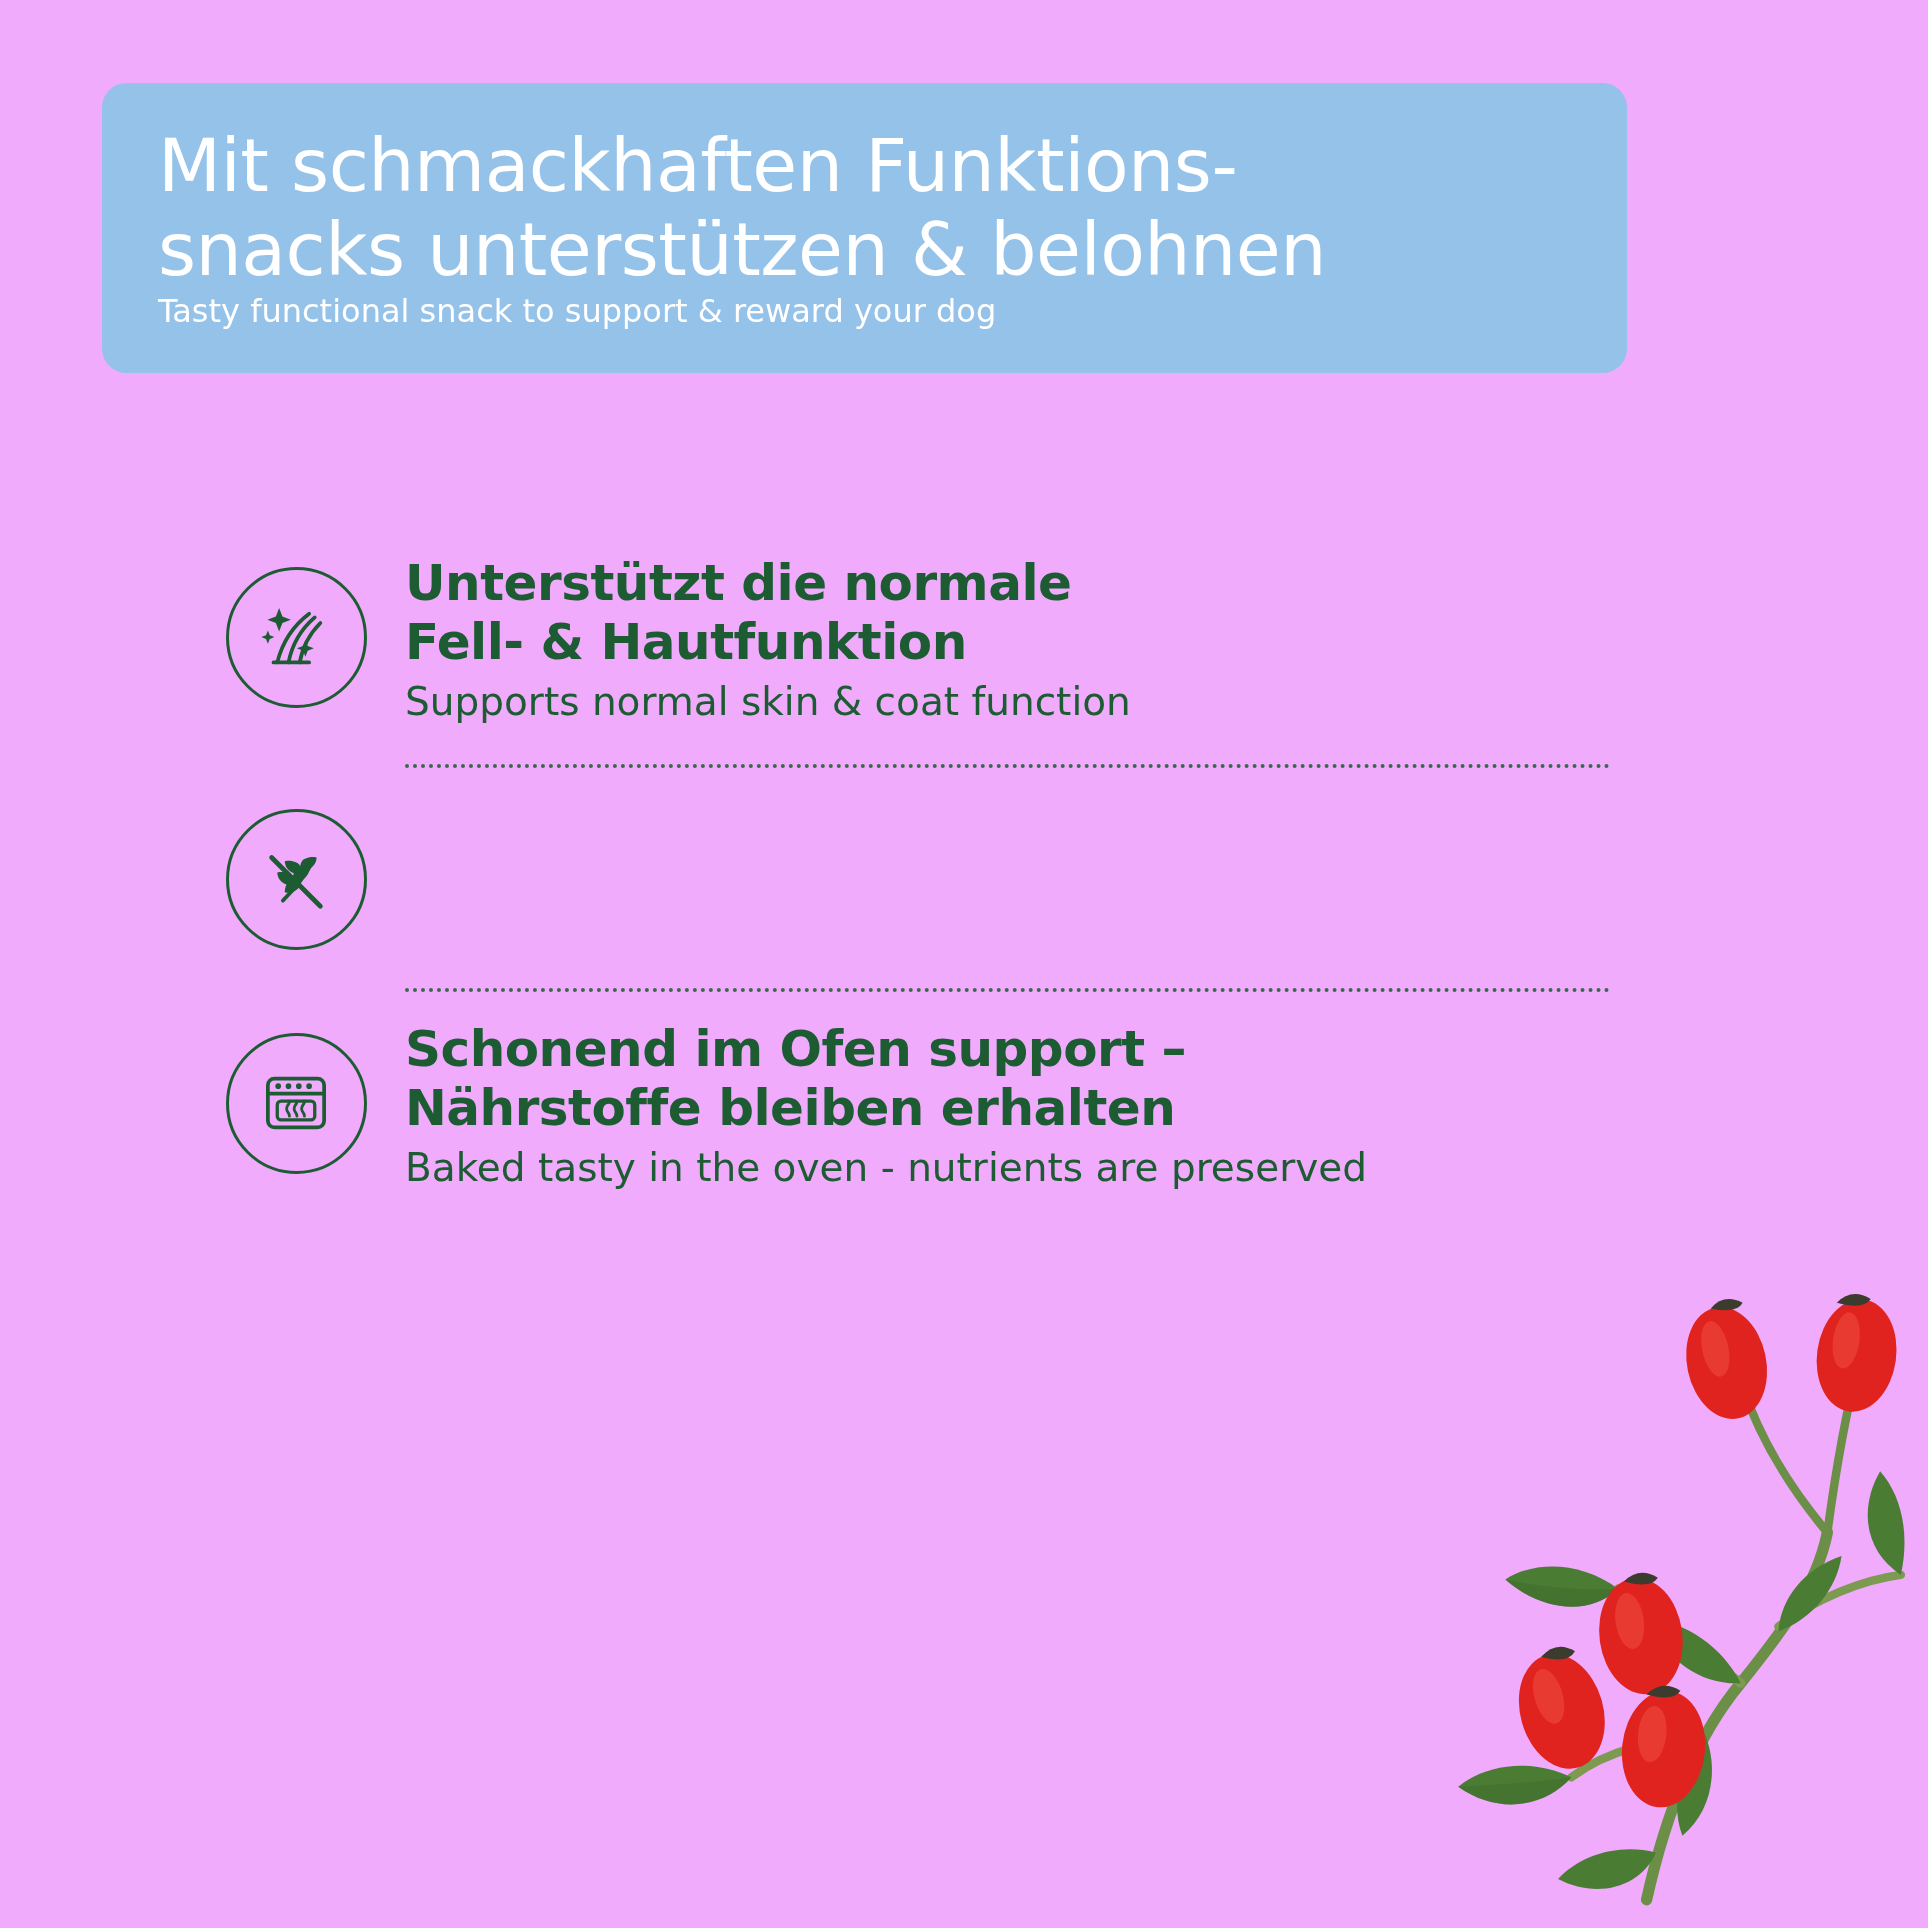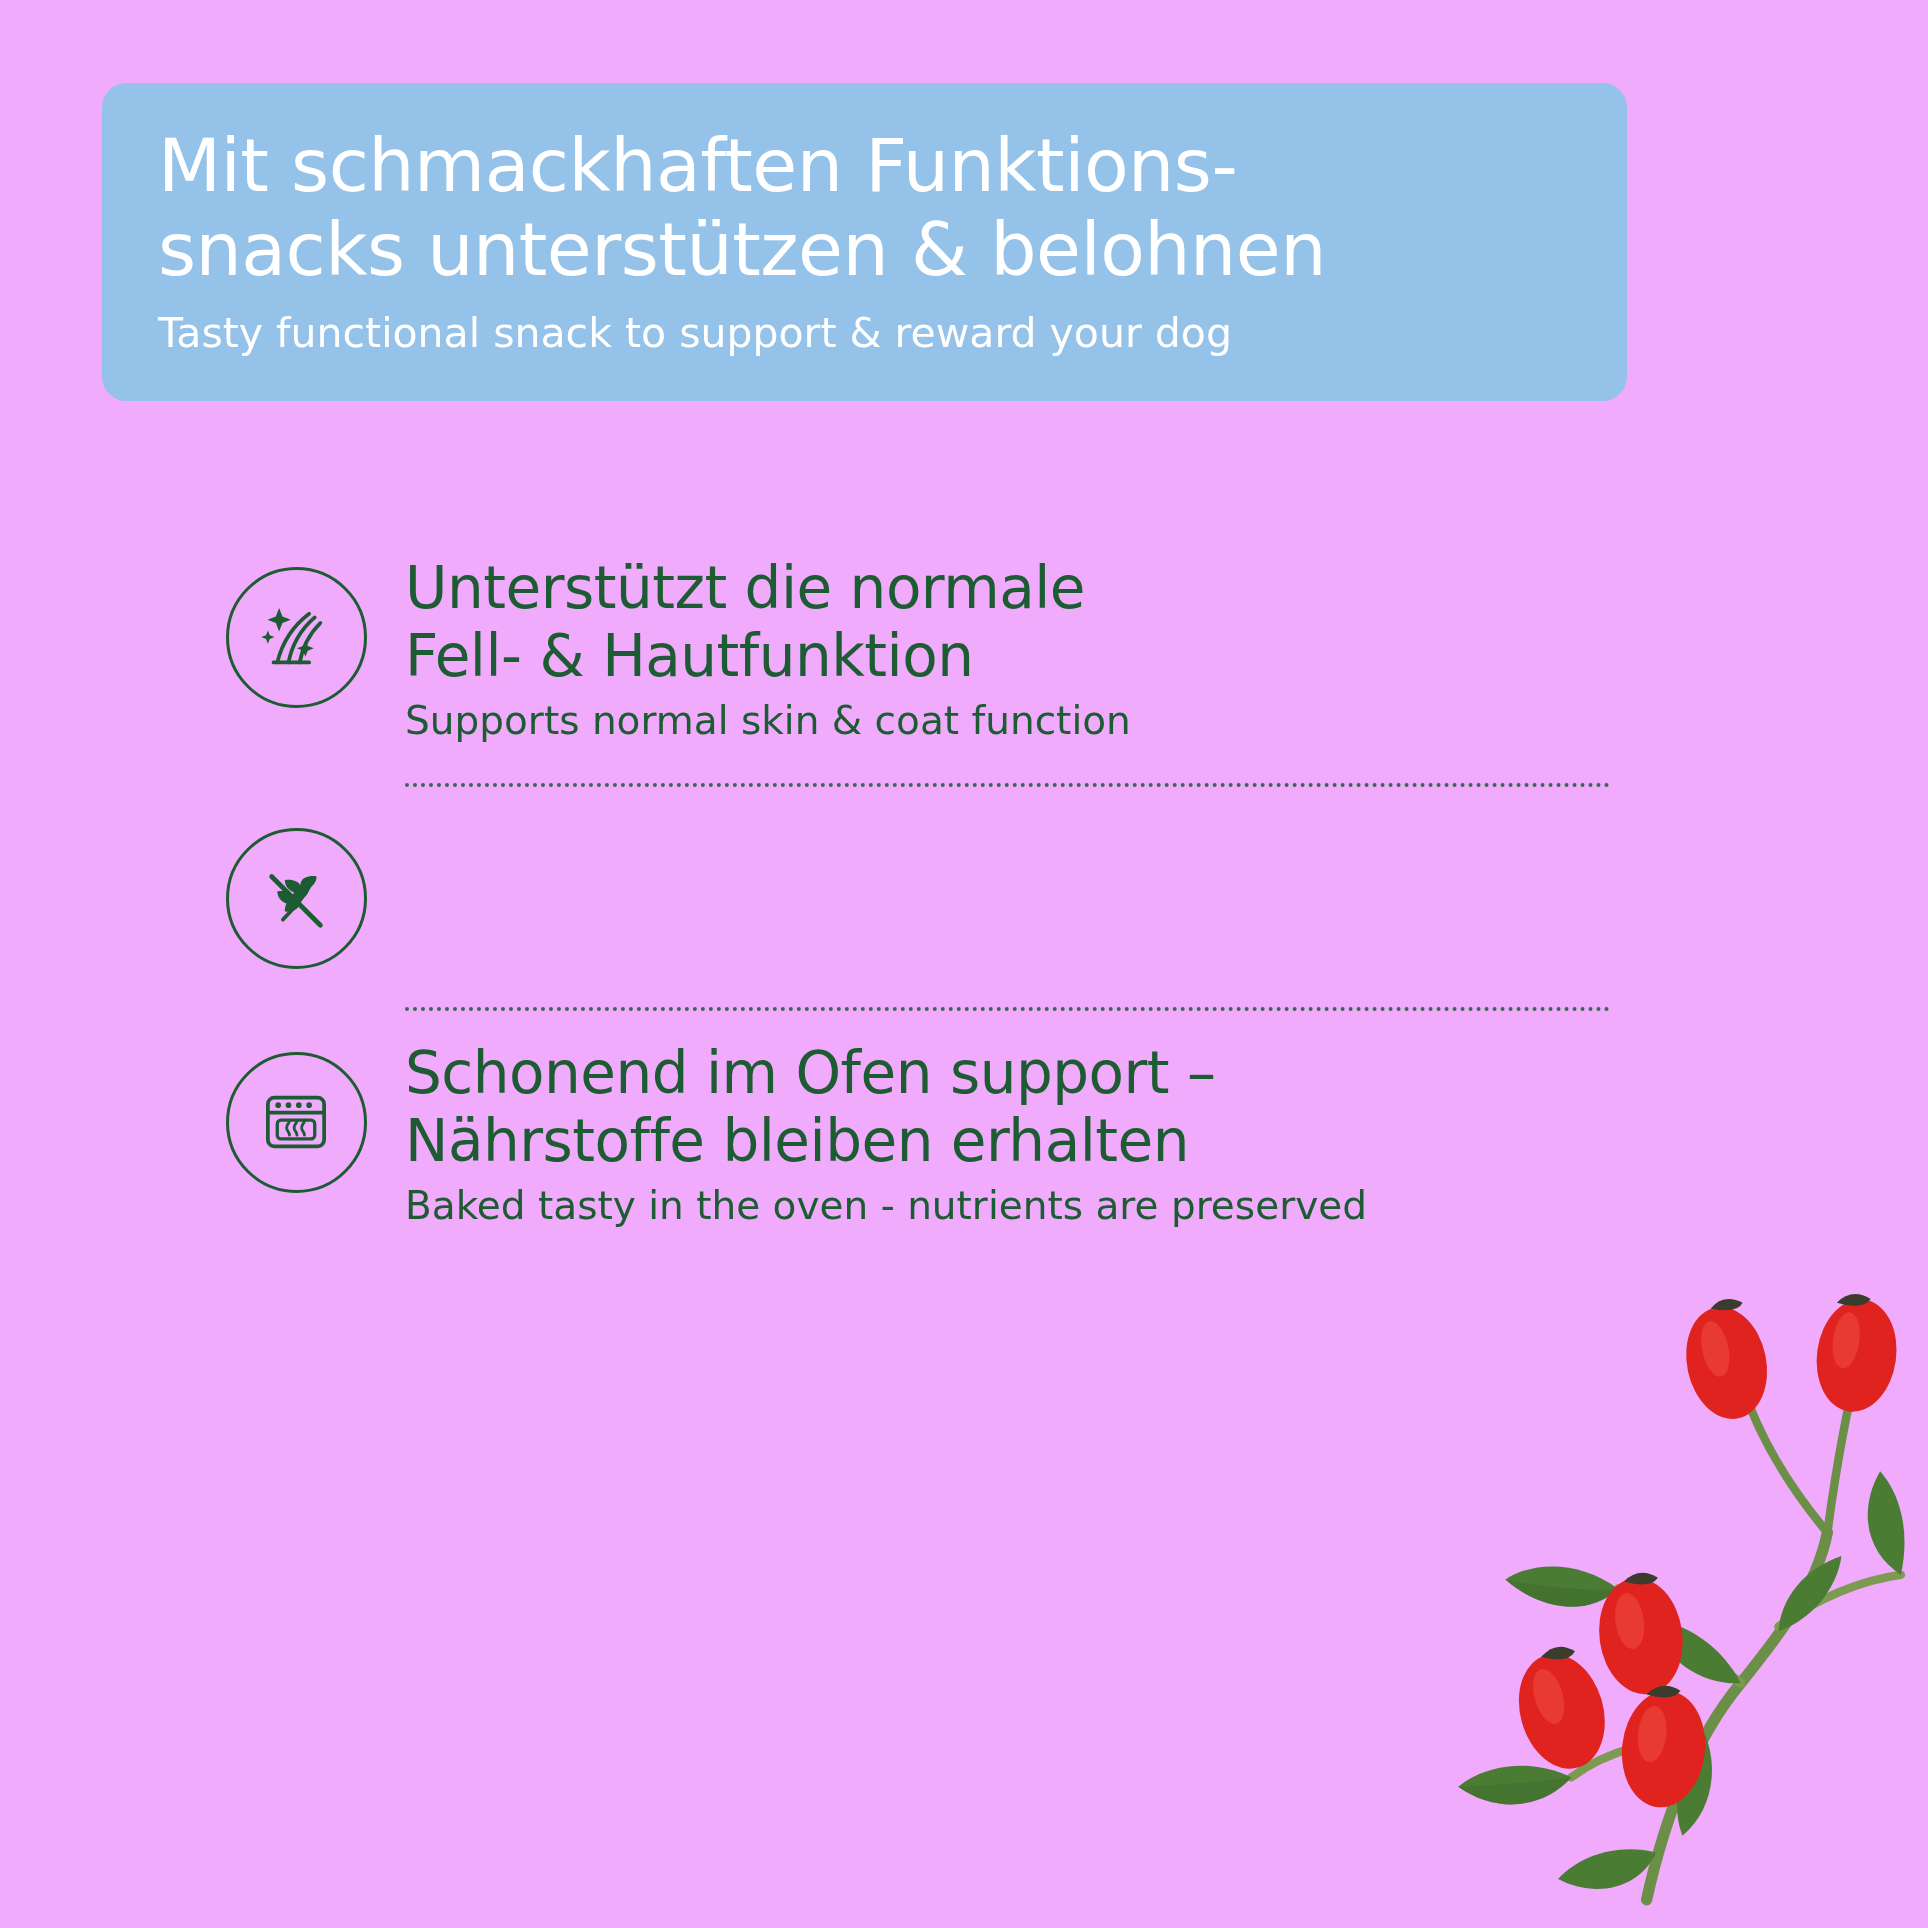--- a/index.html
+++ b/index.html
@@ -39,23 +39,22 @@
     color: #ffffff;
     font-size: 73px;
     line-height: 1.15;
     font-weight: 400;
     letter-spacing: -0.5px;
     font-family: "DejaVu Sans", sans-serif;
     white-space: pre-line;
   }
   .banner-sub {
     color: #ffffff;
-    font-size: 41px;
+    font-size: 32px;
     line-height: 1.2;
-    margin-top: 17px;
     font-weight: 400;
     letter-spacing: 0px;
   }
 
   
   .features {
     position: absolute;
     left: 217px;
     top: 554px;
     width: 1431px;
@@ -84,23 +83,23 @@
     justify-content: center;
     box-sizing: border-box;
     background: transparent;
   }
   .feat-text {
     flex: 1 1 auto;
     padding-left: 30px;
   }
   .feat-title {
     color: #1d5c32;
-    font-size: 58px;
+    font-size: 50px;
     line-height: 1.18;
-    font-weight: normal;
+    font-weight: bold;
     letter-spacing: -0.5px;
     white-space: pre-line;
   }
   .feat-sub {
     color: #1d5c32;
     font-size: 39px;
     line-height: 1.25;
     margin-top: 6px;
     font-weight: 400;
   }

